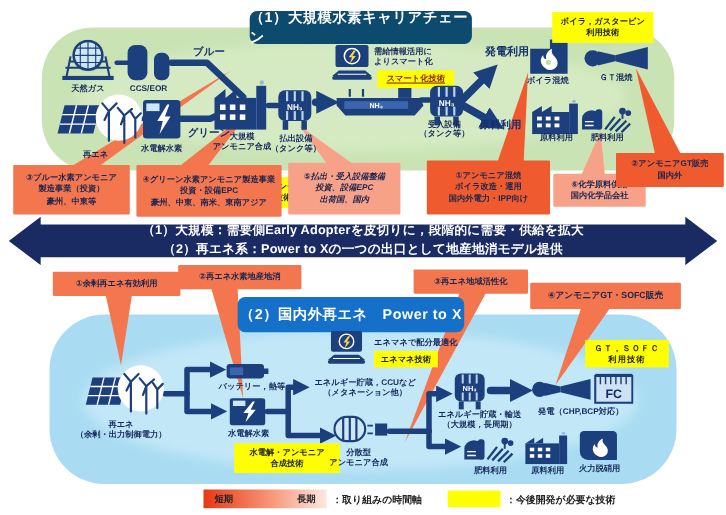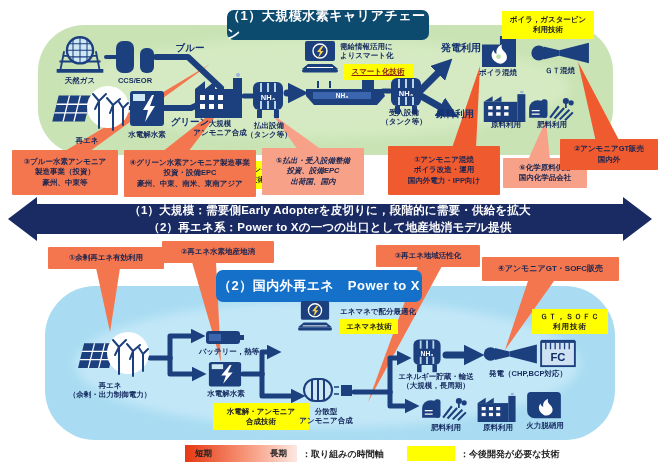--- a/index.html
+++ b/index.html
@@ -331,20 +331,22 @@
     <svg viewBox="0 0 38 40" width="36" height="28" preserveAspectRatio="none">
       <rect x="2" y="3" width="34" height="35" rx="3" fill="#1c3f7e"></rect>
       <rect x="5" y="6" width="12" height="7" fill="#cde7f5"></rect>
       <path d="M24 7 L15 22 h5 l-3 12 10 -16 h-5 l4 -11 z" fill="#fff"></path>
     </svg>
   </div>
   <div class="abs lbl" style="left:198px;top:389px;width:56px;">水電解水素</div>
   <div class="abs ybox" style="left:213px;top:403px;width:96px;height:27px;">水電解・アンモニア
 合成技術</div>
 
+  <div class="abs lbl" style="left:276px;top:343px;width:112px;">エネルギー貯蔵，CCUなど
+（メタネーション他）</div>
 
   <div class="abs" style="left:303px;top:376px;width:50px;height:30px;">
     <svg viewBox="0 0 50 30" width="50" height="30">
       <rect x="1" y="3" width="28" height="22" rx="11" fill="#cde7f5" stroke="#1c3f7e" stroke-width="2"></rect>
       <path d="M9 4 V24 M15 4 V24 M21 4 V24" stroke="#1c3f7e" stroke-width="2"></path>
       <path d="M31 11 h5 M31 18 h5" stroke="#1c3f7e" stroke-width="1.6"></path>
       <rect x="38" y="9" width="11" height="11" fill="#1c3f7e"></rect>
     </svg>
   </div>
   <div class="abs lbl" style="left:294px;top:407px;width:64px;">分散型

